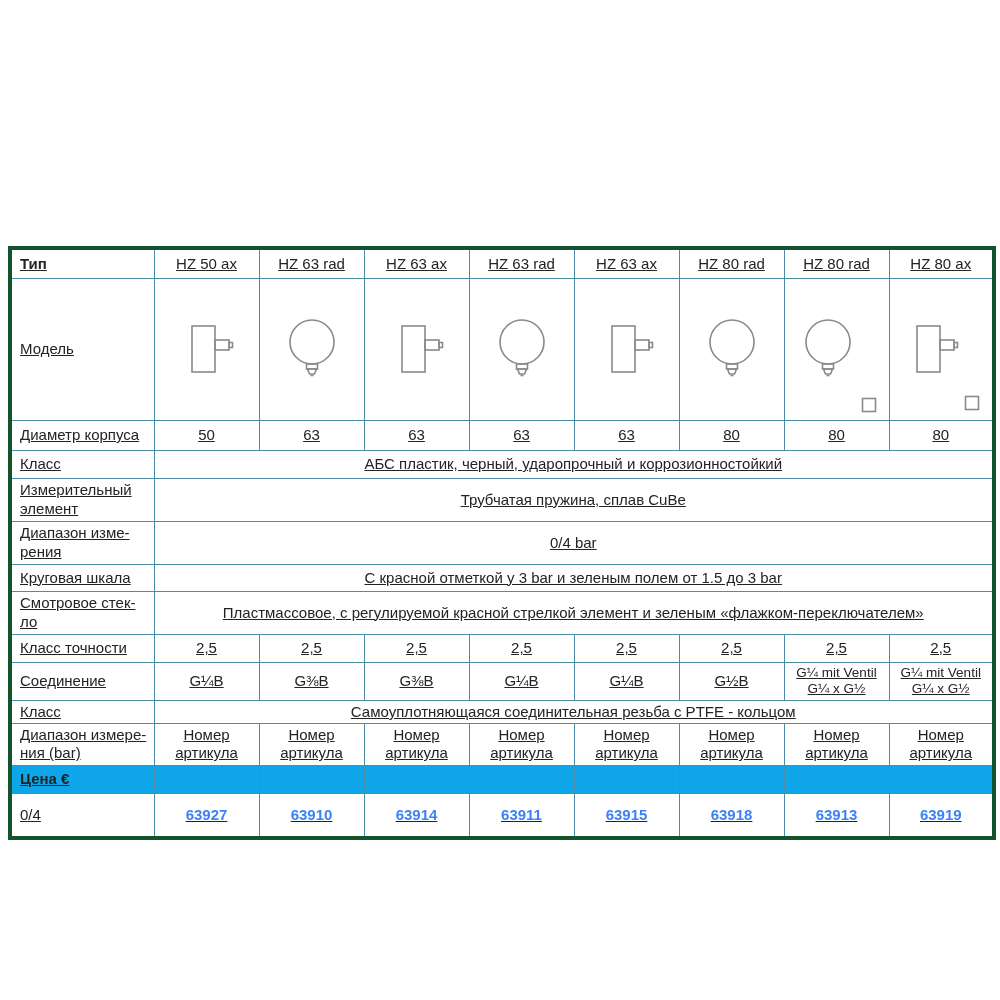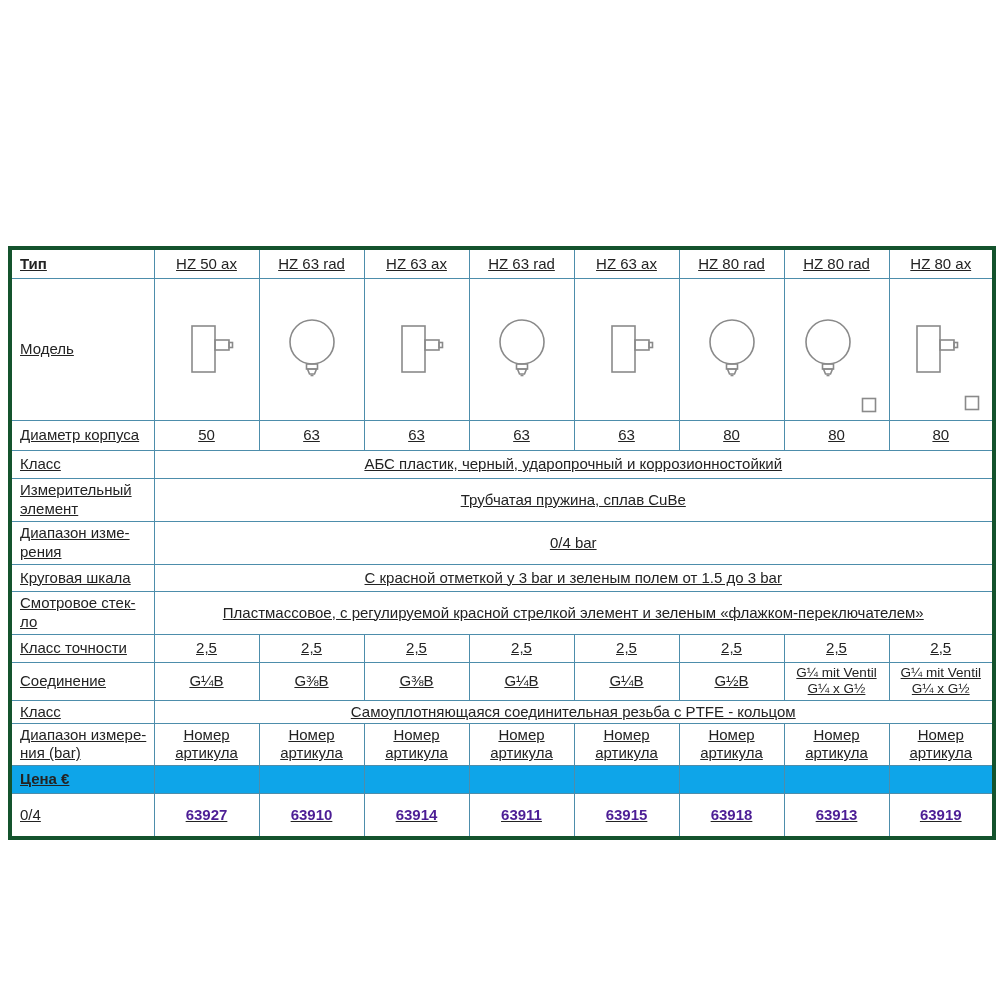--- a/index.html
+++ b/index.html
@@ -28,21 +28,21 @@
     padding: 2px 3px;
     white-space: pre-line;
     overflow: hidden;
   }
   .label-cell {
     text-align: left !important;
     padding-left: 8px !important;
   }
   .bold { font-weight: bold; }
   .price-row td { background: #0ea5e9; }
-  .article-num { color: #4c1d95; font-weight: bold; }
+  .article-num { color: #3b82f6; font-weight: bold; }
   .cell-sm { font-size: 13.5px !important; }
   .model-inner {
     position: relative;
     height: 100%; width: 100%;
     display: flex; align-items: center; justify-content: center;
   }
   .model-inner.with-valve .main-icon { transform: translateX(-9px); }
   .gauge-icon svg { display: block; }
   .gauge-stroke { fill: none; stroke: #8a8a8a; stroke-width: 1.6; }
   .valve-square {

